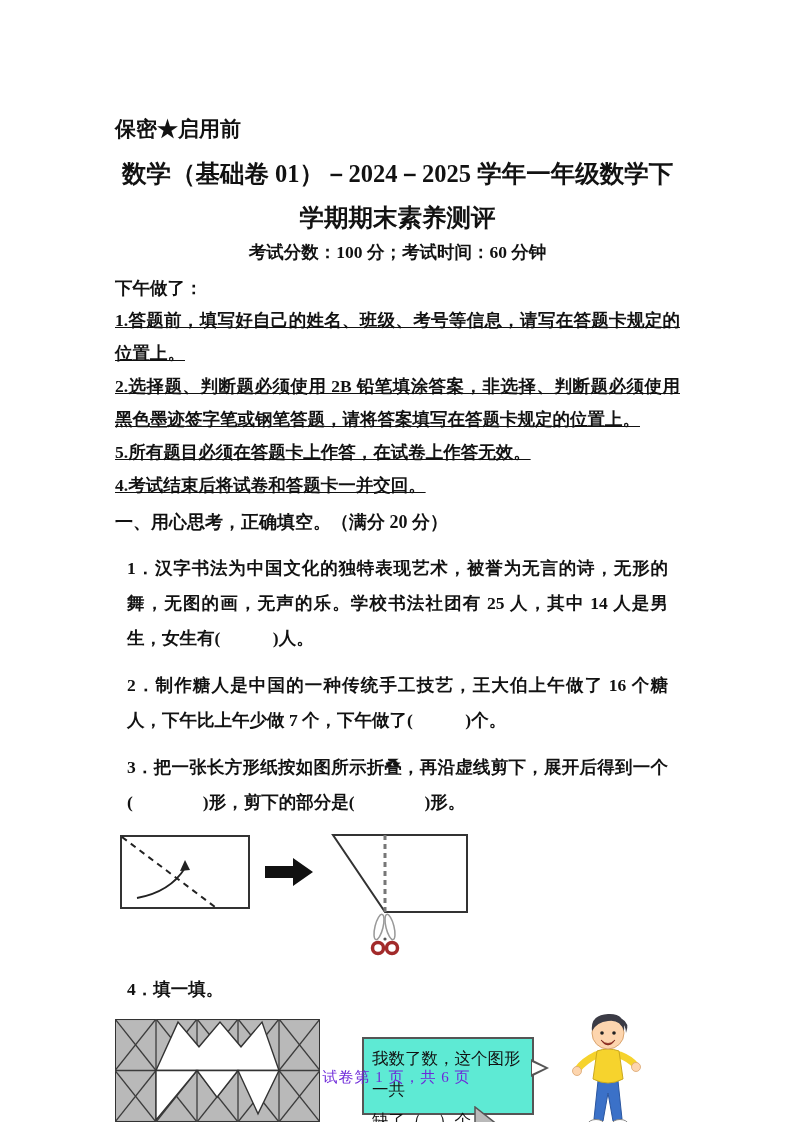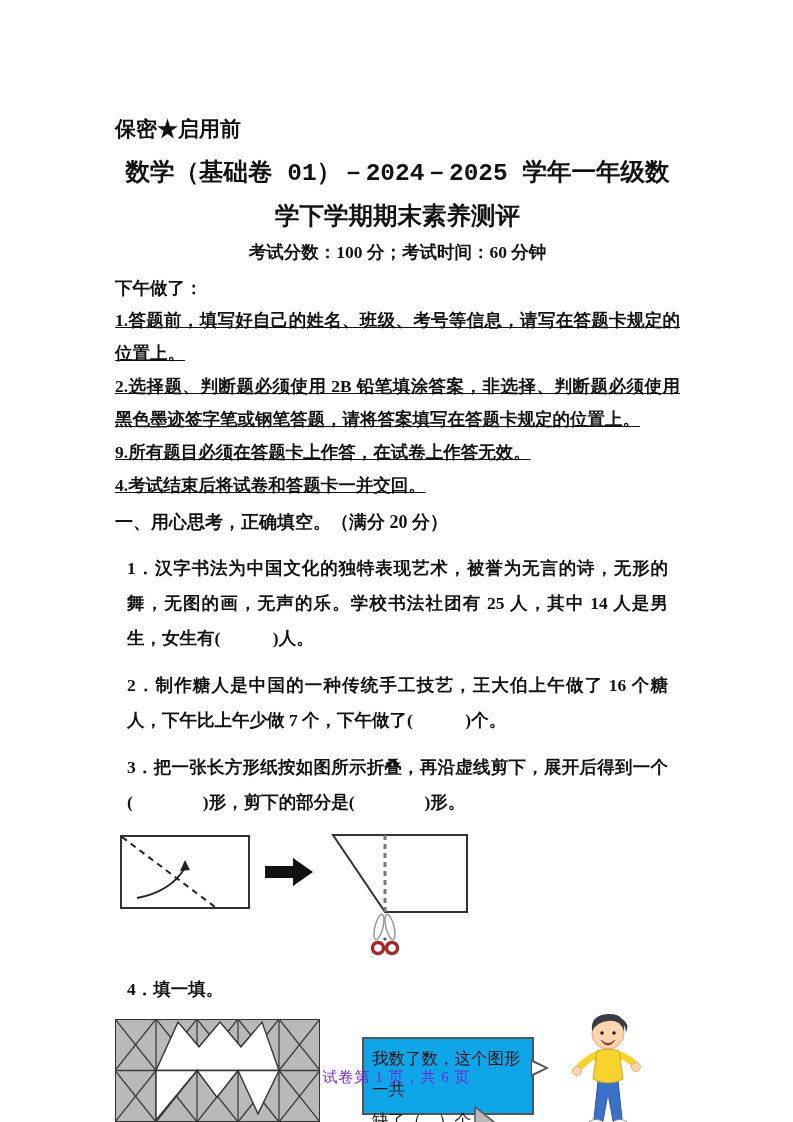--- a/index.html
+++ b/index.html
@@ -3,32 +3,32 @@
 <meta charset="utf-8">
 <style>
   html,body{margin:0;padding:0;background:#ffffff;}
   body{
     width:793px;height:1122px;position:relative;overflow:hidden;
     font-family:"Liberation Serif","DejaVu Serif",serif;
     color:#121212;
   }
   .content{position:absolute;left:115px;top:118px;width:565px;}
   .security{font-size:21px;font-weight:bold;line-height:22px;}
-  .title{font-size:24.5px;font-weight:bold;text-align:center;line-height:44px;margin-top:12px;font-family:Liberation Mono, monospace;}
+  .title{font-size:24.5px;font-weight:bold;text-align:center;line-height:44px;margin-top:12px;}
   .exam-info{font-size:17.5px;font-weight:bold;text-align:center;line-height:24px;}
   .notes-heading{font-size:17.5px;font-weight:bold;line-height:32px;margin-top:8px;}
   p.note{font-size:17.5px;font-weight:bold;line-height:33px;margin:0;text-align:justify;text-decoration:underline;}
   .section-heading{font-size:18px;font-weight:bold;line-height:34px;margin-top:3px;}
   p.question{font-size:17.5px;font-weight:bold;line-height:35px;margin:12px;text-align:justify;}
   .fig-row{position:relative;}
   .fold-fig{height:128px;margin-top:6px;}
   .tangram-fig{height:122px;margin-top:8px;}
   .bubble{
     position:absolute;left:247px;top:18px;width:152px;height:66px;
-    border:2px solid #555;background:#0ea5e9;padding:4px 8px;
+    border:2px solid #555;background:#5eead4;padding:4px 8px;
     font-size:16.5px;line-height:31px;
   }
   .bubble-tail{position:absolute;right:-17px;top:20px;width:0;height:0;
     border-top:9px solid transparent;border-bottom:9px solid transparent;
     border-left:18px solid #555;}
   .bubble-tail::after{content:"";position:absolute;left:-17px;top:-6px;width:0;height:0;
     border-top:6px solid transparent;border-bottom:6px solid transparent;
     border-left:13px solid #fff;}
   .tri-inline{display:inline-block;vertical-align:-4px;margin:0 3px;}
   .footer{position:absolute;left:0;top:1068px;width:100%;text-align:center;
@@ -41,21 +41,21 @@
 
   <div class="security">保密★启用前</div>
 
   <div class="title">数学（基础卷 01）－2024－2025 学年一年级数学下学期期末素养测评</div>
 
   <div class="exam-info">考试分数：100 分；考试时间：60 分钟</div>
 
   <div class="notes-heading">下午做了：</div>
   <p class="note">1.答题前，填写好自己的姓名、班级、考号等信息，请写在答题卡规定的位置上。</p>
   <p class="note">2.选择题、判断题必须使用 2B 铅笔填涂答案，非选择、判断题必须使用黑色墨迹签字笔或钢笔答题，请将答案填写在答题卡规定的位置上。</p>
-  <p class="note">9.所有题目必须在答题卡上作答，在试卷上作答无效。</p>
+  <p class="note">5.所有题目必须在答题卡上作答，在试卷上作答无效。</p>
   <p class="note">4.考试结束后将试卷和答题卡一并交回。</p>
 
   <div class="section-heading">一、用心思考，正确填空。（满分 20 分）</div>
 
   <p class="question">1．汉字书法为中国文化的独特表现艺术，被誉为无言的诗，无形的舞，无图的画，无声的乐。学校书法社团有 25 人，其中 14 人是男生，女生有(　　　)人。</p>
   <p class="question">2．制作糖人是中国的一种传统手工技艺，王大伯上午做了 16 个糖人，下午比上午少做 7 个，下午做了(　　　)个。</p>
   <p class="question">3．把一张长方形纸按如图所示折叠，再沿虚线剪下，展开后得到一个(　　　　)形，剪下的部分是(　　　　)形。</p>
 
   <div class="fig-row fold-fig">
     <svg width="565" height="128" viewBox="0 0 565 128">

